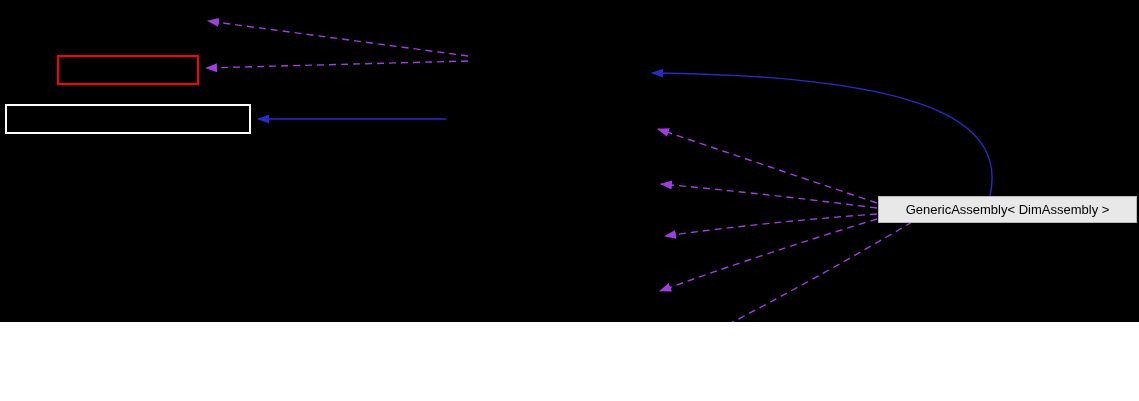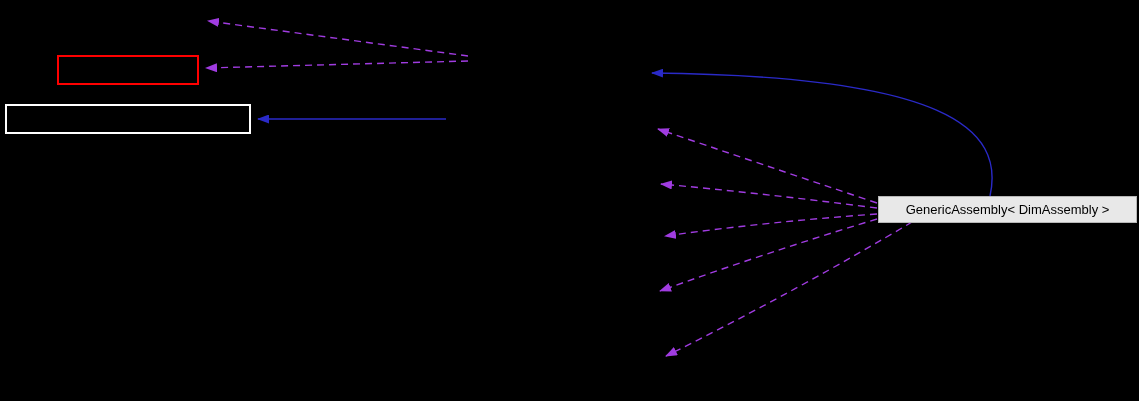--- a/index.html
+++ b/index.html
@@ -3,21 +3,21 @@
 <meta charset="utf-8">
 <style>
   html, body {
     margin: 0;
     padding: 0;
     font-family: "Liberation Sans", sans-serif;
   }
   .stage {
     position: relative;
     width: 1139px;
-    height: 401px;
+    height: 322px;
     overflow: hidden;
   }
   .edges-layer {
     position: absolute;
     left: 0;
     top: 0;
   }
   .edge {
     fill: none;
     stroke-width: 1.4px;

